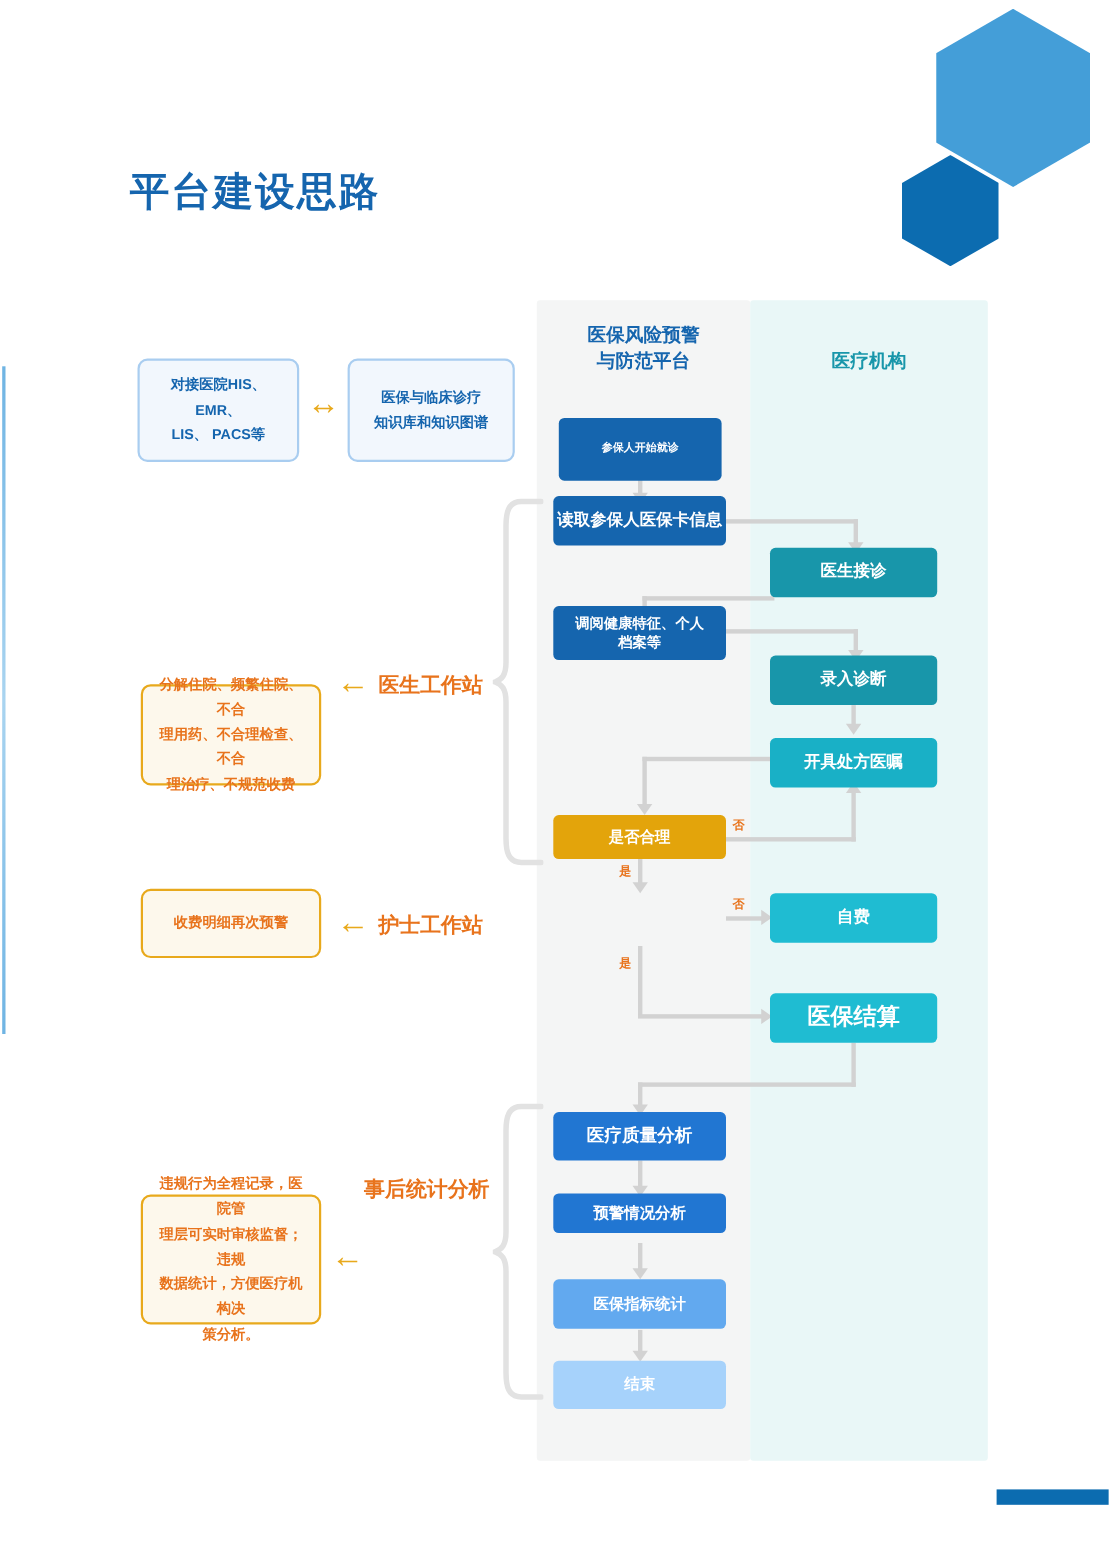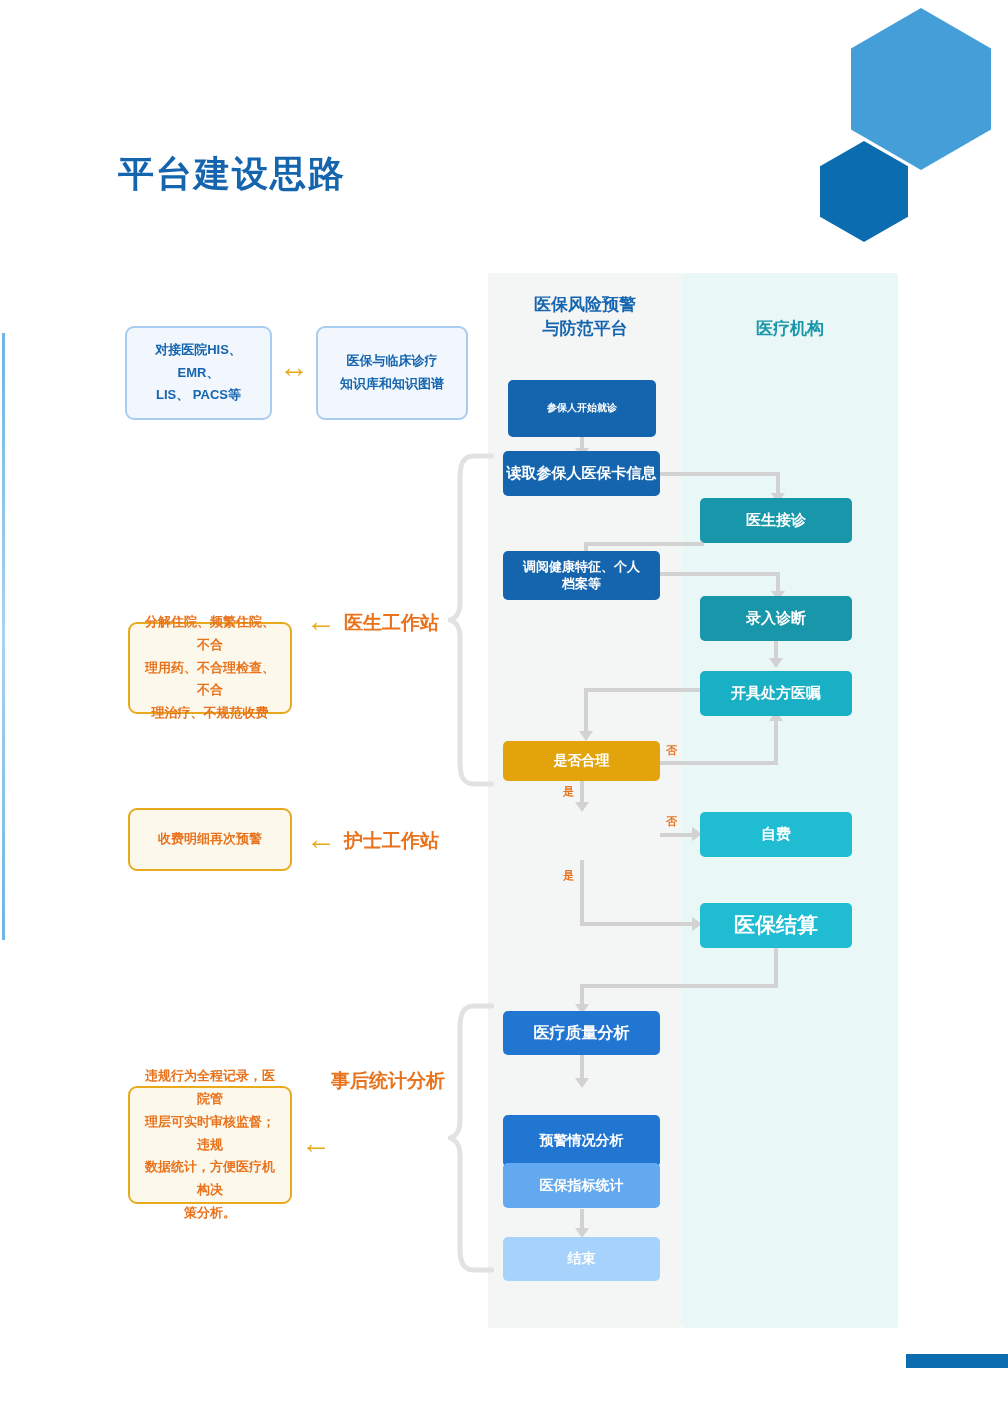--- a/index.html
+++ b/index.html
@@ -280,19 +280,19 @@
 
   <div class="node orange" style="left:503px; top:741px; width:157px; height:40px; font-size:14px;">是否合理</div>
 
 
   <div class="node teal-bright" style="left:700px; top:812px; width:152px; height:45px; font-size:15px;">自费</div>
 
   <div class="node teal-bright" style="left:700px; top:903px; width:152px; height:45px; font-size:21px;">医保结算</div>
 
   <div class="node blue-mid" style="left:503px; top:1011px; width:157px; height:44px; font-size:16px;">医疗质量分析</div>
 
-  <div class="node blue-mid" style="left:503px; top:1115px; width:157px; height:52px; font-size:14px;">预警情况分析</div>
+  <div class="node blue-mid" style="left:503px; top:1085px; width:157px; height:36px; font-size:14px;">预警情况分析</div>
 
   <div class="node blue-light" style="left:503px; top:1163px; width:157px; height:45px; font-size:14px;">医保指标统计</div>
 
   <div class="node blue-pale" style="left:503px; top:1237px; width:157px; height:44px; font-size:14px;">结束</div>
 
 </div>
 
 </body></html>

